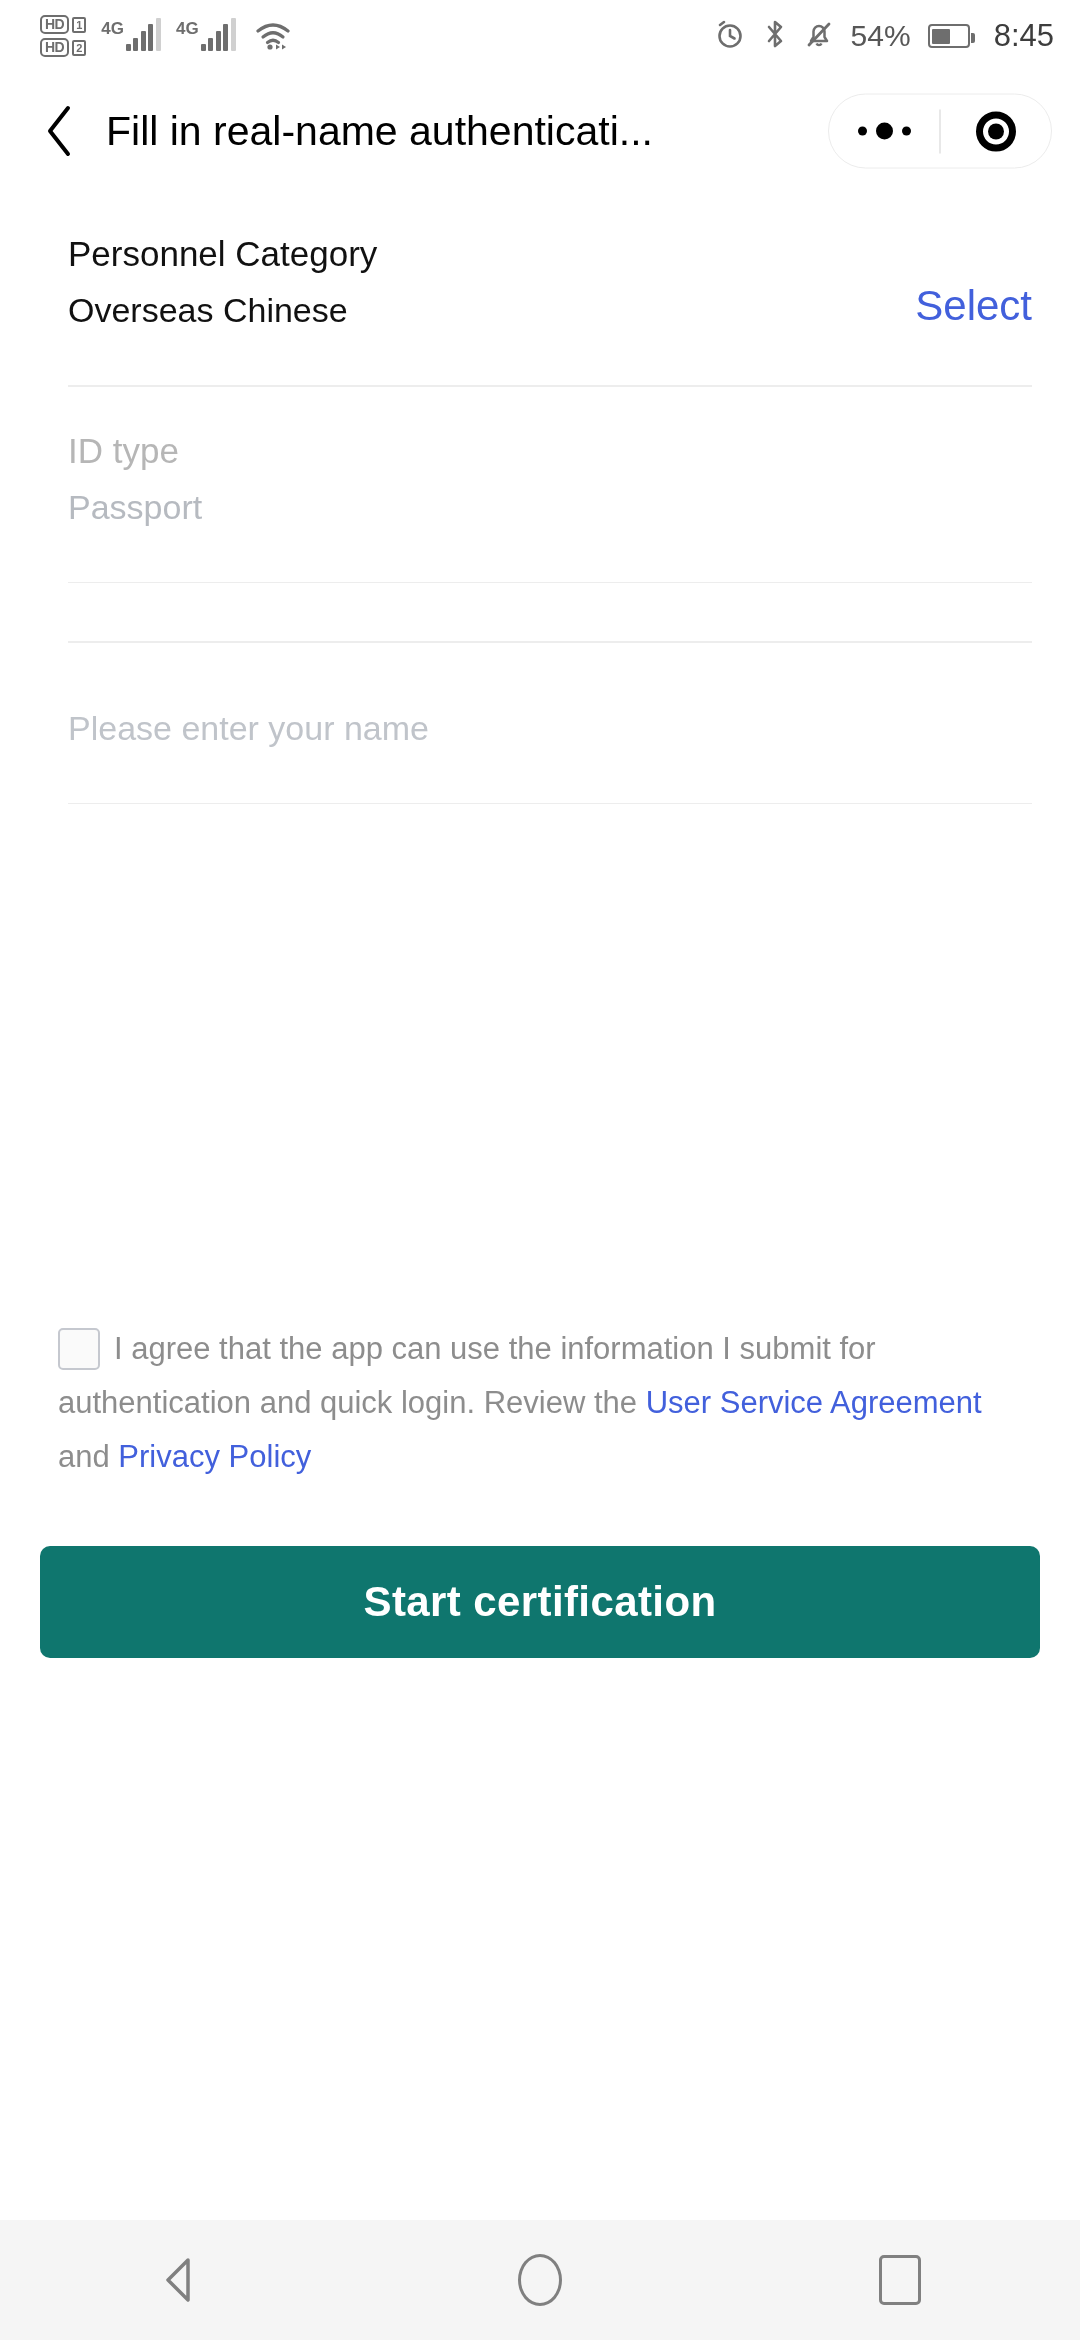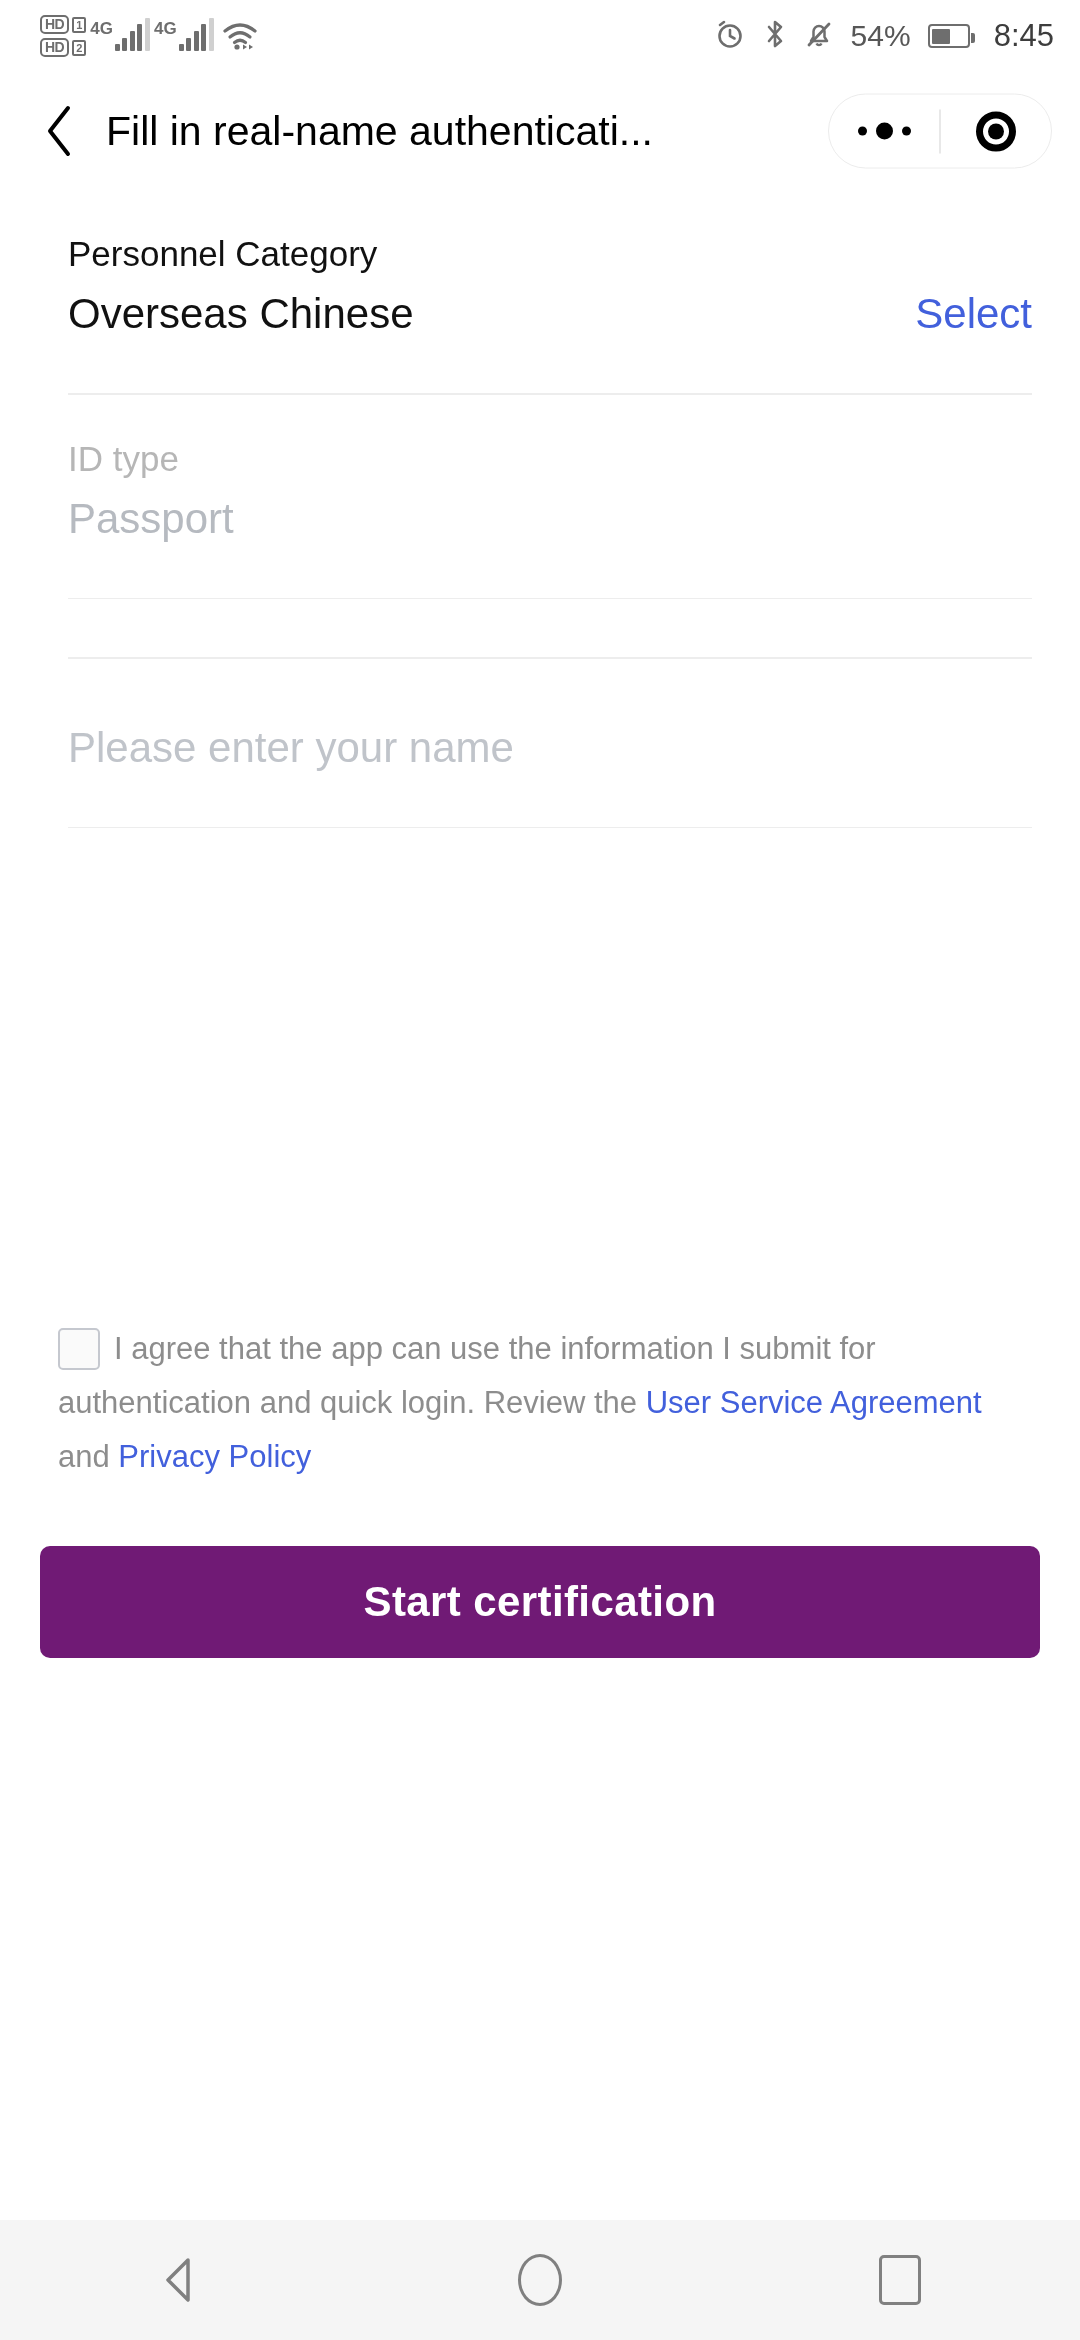--- a/index.html
+++ b/index.html
@@ -10,21 +10,21 @@
     overflow:hidden;
   }
   #screen { position:relative; width:1080px; height:2340px; background:#fff; }
 
   
   .statusbar {
     position:absolute; top:0; left:0; width:1080px; height:72px;
     display:flex; align-items:center; justify-content:space-between;
     padding:0 26px 0 40px;
   }
-  .sb-left { display:flex; align-items:center; gap:4px; }
+  .sb-left { display:flex; align-items:center; gap:15px; }
   .hd-stack { display:flex; flex-direction:column; gap:4px; }
   .hd-row { display:flex; align-items:center; gap:3px; }
   .hd-badge {
     border:2.5px solid #6e6e6e; border-radius:5px;
     font-size:14px; font-weight:bold; color:#6e6e6e;
     padding:0px 3px; line-height:15px; letter-spacing:-0.5px;
   }
   .hd-num {
     border:2px solid #6e6e6e; border-radius:2px;
     font-size:11px; font-weight:bold; color:#6e6e6e;
@@ -82,21 +82,21 @@
     width:40px; height:40px; border:7px solid #000; border-radius:50%;
     display:flex; align-items:center; justify-content:center;
   }
   .target::after { content:""; width:16px; height:16px; background:#000; border-radius:50%; }
 
   
   .content { position:absolute; top:190px; left:10px; width:1080px; }
   .field { padding:0 58px; position:relative; }
   .f-label { font-size:35px; color:#111; line-height:1; }
   .f-label.muted { color:#b6b6b6; }
-  .f-value { font-size:42px; color:#111; line-height:1; }
+  .f-value { font-size:34px; color:#111; line-height:1; }
   .f-value.muted  { color:#b6bac0; }
   .f-value.placeholder { color:#c0c4ca; }
   .divider { height:1.5px; background:#ededed; margin:0 58px; }
   .select-link {
     position:absolute; right:58px; font-size:42px; color:#4260DC; line-height:1;
   }
 
   .row-cat { padding-top:46px; }
   .row-cat .f-label { margin-bottom:22px; }
   .row-cat .f-value { }
@@ -258,21 +258,21 @@
       <div class="f-value placeholder" style="margin-top:22px">Please enter your name</div>
     </div>
     <div class="divider" style="margin-top:58px"></div>
   </div>
 
   <div class="agree">
     <div class="checkbox"></div>
     <div class="agree-text"><span>I agree that the app can use the information I submit for authentication and quick login. Review the </span><a href="#" style="color: rgb(66, 96, 220);">User Service Agreement</a><span> and </span><a href="#" style="color: rgb(66, 96, 220);">Privacy Policy</a></div>
   </div>
 
-  <div class="cta" style="background: #701a75;">Start certification</div>
+  <div class="cta" style="background: #0f766e;">Start certification</div>
 
   <div class="navbar">
     <div class="nav-btn">
       <svg width="48" height="56" viewBox="0 0 48 56">
         <path d="M32 8 L12 28 L32 48 Z" stroke="#808080" stroke-width="3.5" fill="none" stroke-linejoin="round"></path>
       </svg>
     </div>
     <div class="nav-btn">
       <span class="nav-home"></span>
     </div>

